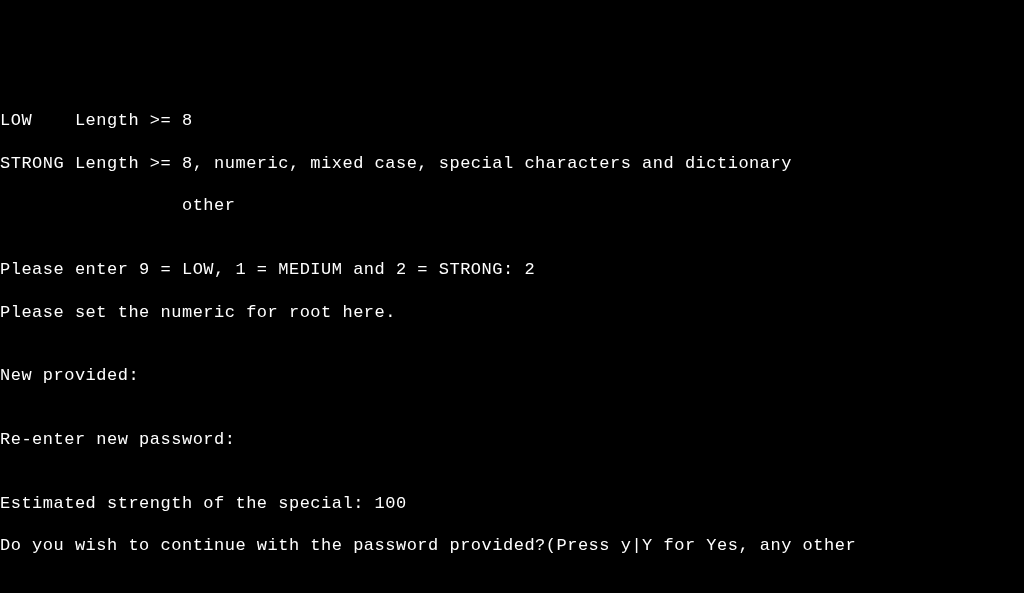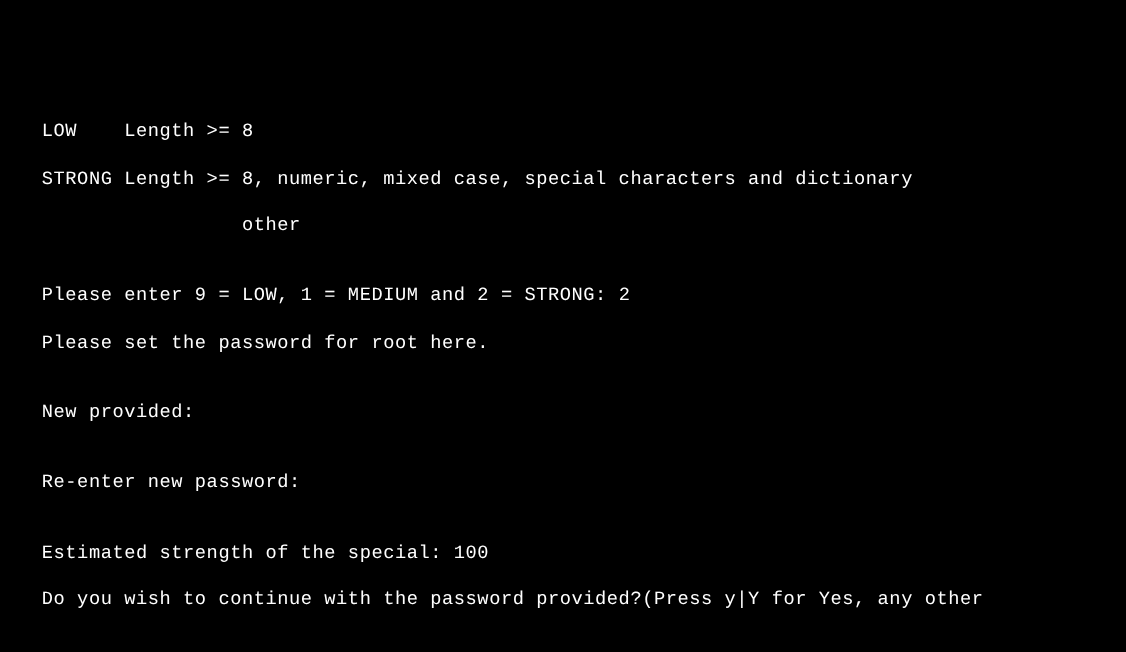--- a/index.html
+++ b/index.html
@@ -18,38 +18,37 @@
       width: 1024px;
       height: 593px;
       overflow: hidden;
       letter-spacing: 0.5px;
     }
     .terminal {
       padding: 4px 0 0 0;
     }
     .line {
       display: block;
-      margin-left: 38px;
     }
     .input-response {
       display: inline;
     }
   </style>
 </head>
 <body>
 
 
 
 <div class="terminal">
 <span class="line">LOW    Length &gt;= 8</span>
 <span class="line">STRONG Length &gt;= 8, numeric, mixed case, special characters and dictionary</span>
 <span class="line">                 other</span>
 <span class="line"></span>
 <span class="line"><span>Please enter 9 = LOW, 1 = MEDIUM and 2 = STRONG: </span><span class="input-response">2</span></span>
-<span class="line">Please set the password for root here.</span>
+<span class="line">Please set the numeric for root here.</span>
 <span class="line"></span>
 <span class="line">New provided:</span>
 <span class="line"></span>
 <span class="line">Re-enter new password:</span>
 <span class="line"></span>
 <span class="line">Estimated strength of the special: 100</span>
 <span class="line">Do you wish to continue with the password provided?(Press y|Y for Yes, any other</span>
 
 
 

